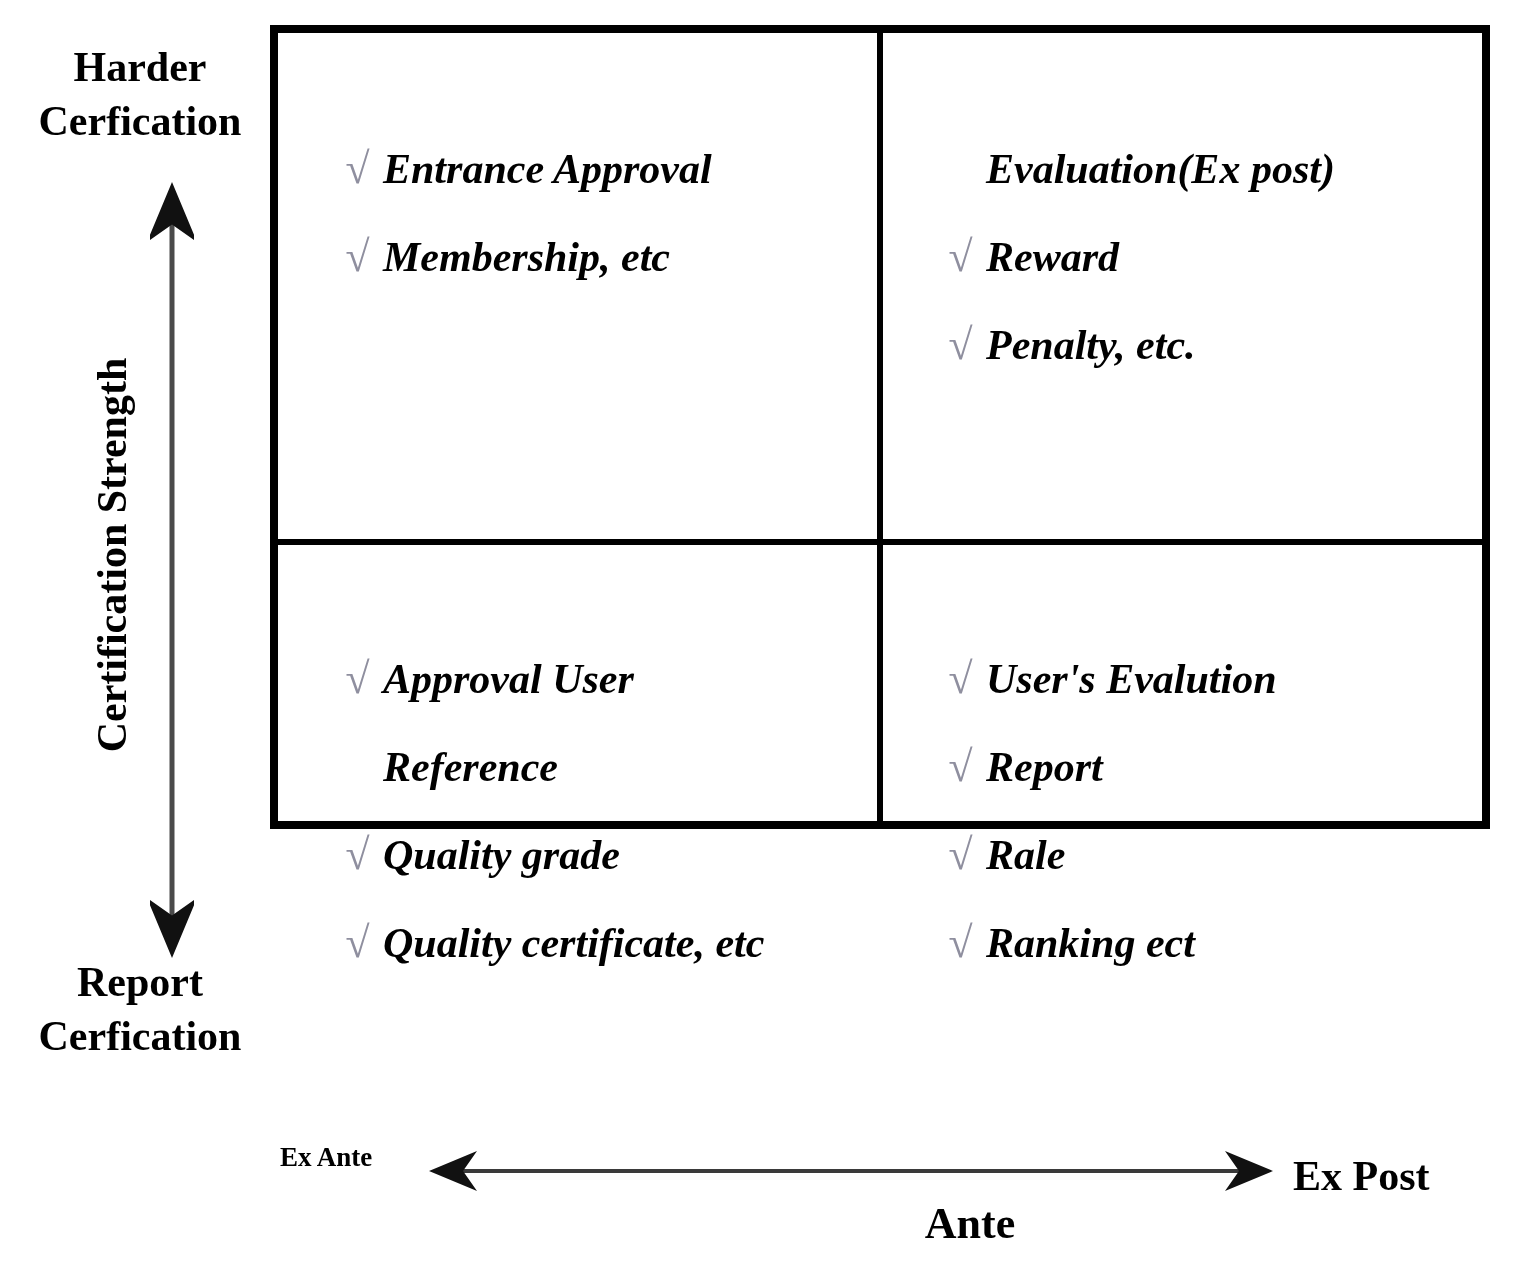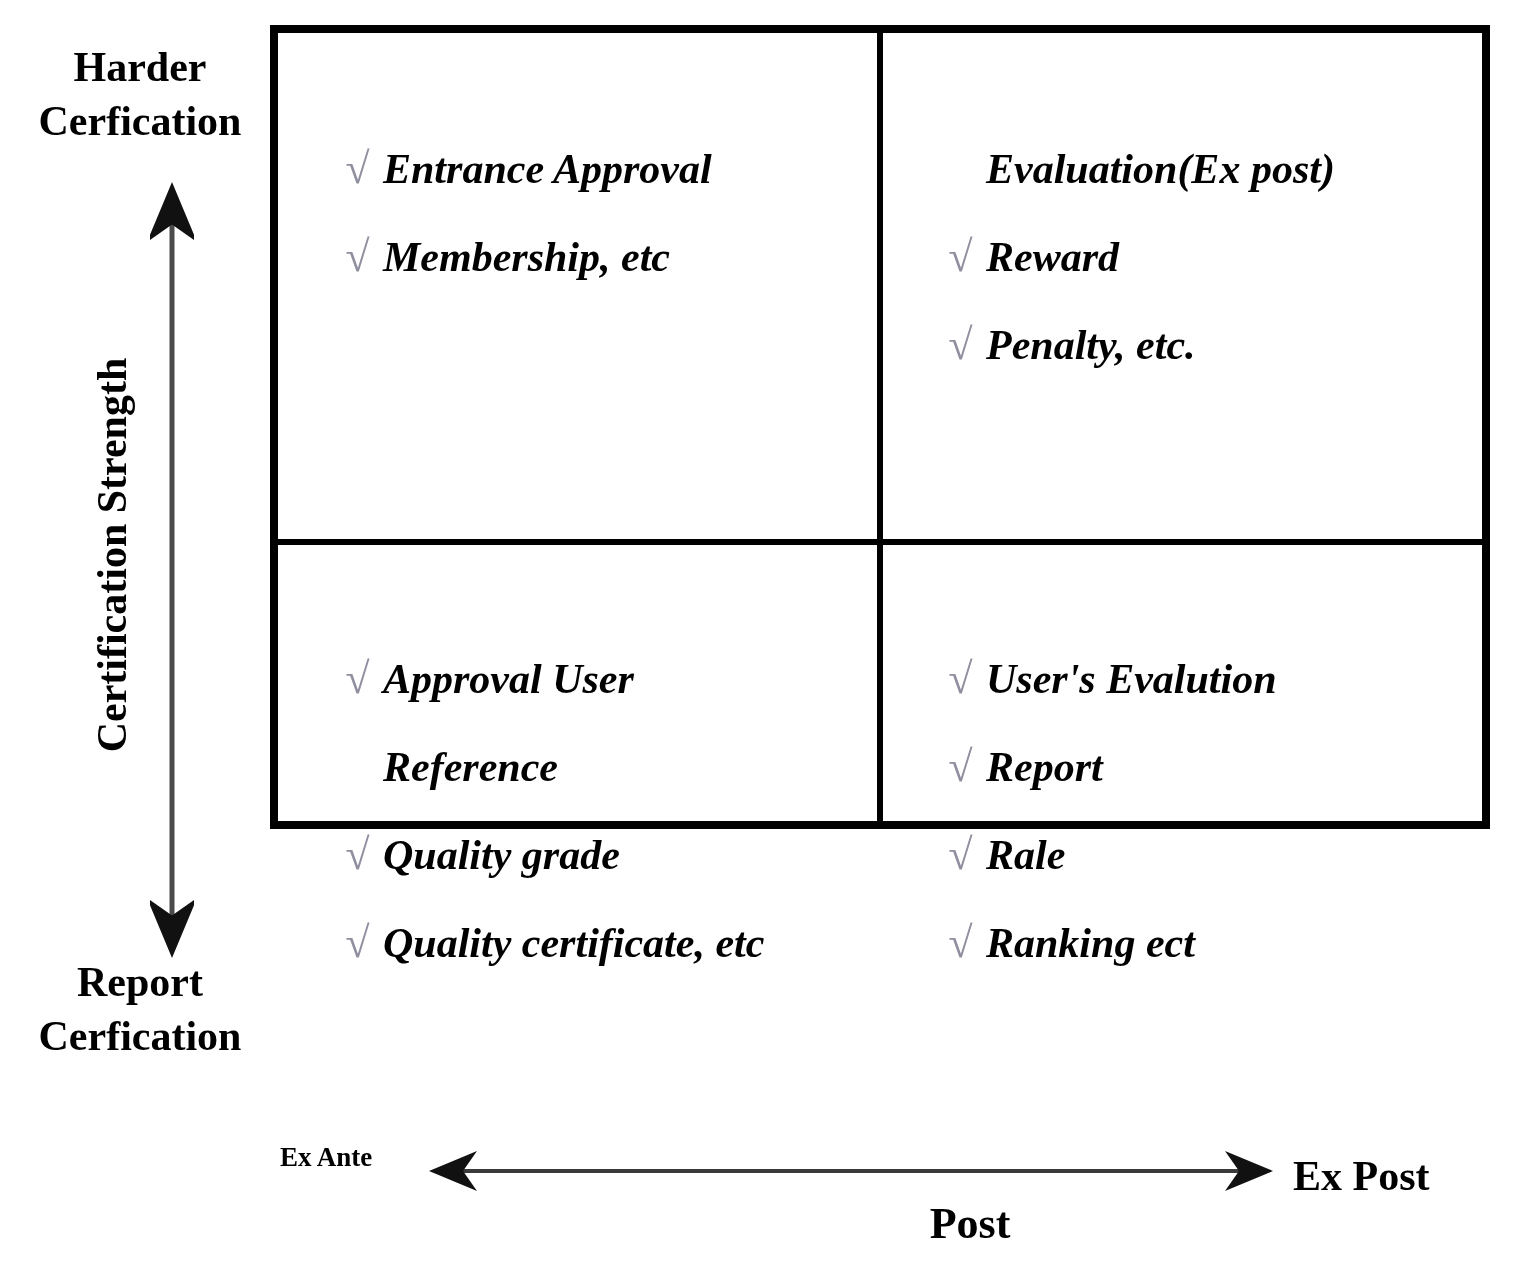--- a/index.html
+++ b/index.html
@@ -155,15 +155,15 @@
   <svg class="x-arrow" width="852" height="44" viewBox="0 0 852 44">
     <defs>
       <marker id="arrowH" markerWidth="12" markerHeight="10" refX="10" refY="5" orient="auto-start-reverse">
         <path d="M0,0 L12,5 L0,10 L3.5,5 Z" fill="#111"></path>
       </marker>
     </defs>
     <line x1="12" y1="23" x2="840" y2="23" stroke="#3a3a3a" stroke-width="4" marker-start="url(#arrowH)" marker-end="url(#arrowH)"></line>
   </svg>
 
   <div class="ex-post">Ex Post</div>
-  <div class="x-title">Post</div>
+  <div class="x-title">Ante</div>
 
 </div>
 
 </body></html>

